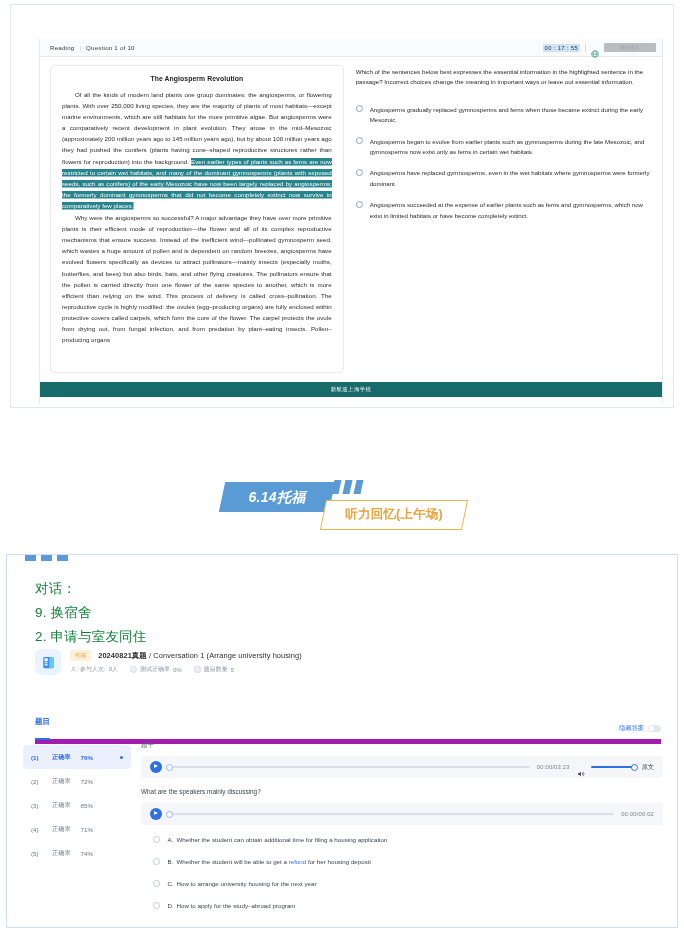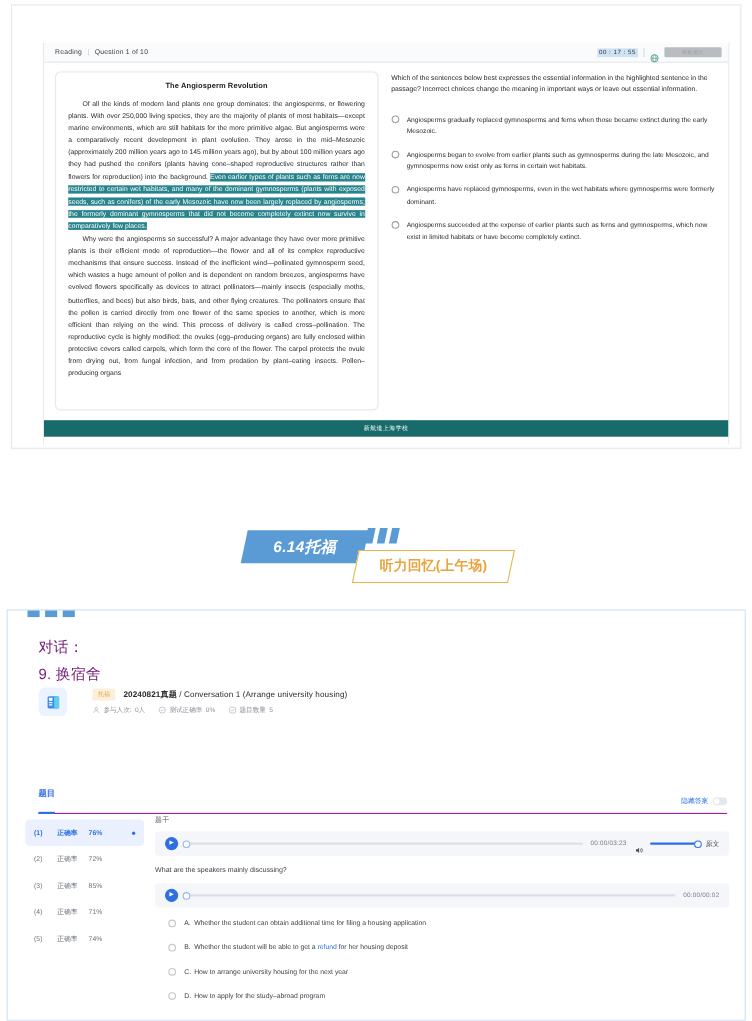--- a/index.html
+++ b/index.html
@@ -137,48 +137,48 @@
     background: #ffffff;
     border: 1px solid #cfe0f5;
     overflow: hidden;
   }
   .corner-ticks { position: absolute; left: 18px; top: -7px; display: flex; gap: 5px; }
   .corner-ticks i { width: 11px; height: 13px; background: #5b9bd5; display: block; }
   .corner-rule { position: absolute; left: 6px; top: -1px; right: 0; height: 1px; background: #5b9bd5; }
 
   .recall-head { padding: 22px 0 0 28px; }
   .recall-head div {
-    font-size: 13.5px; color: #701a75; line-height: 24px; letter-spacing: .2px;
+    font-size: 13.5px; color: #15803d; line-height: 24px; letter-spacing: .2px;
   }
 
   .inner-card {
     position: absolute; left: 28px; top: 648px - 554px;
     width: 622px;
   }
-  .meta-row { display: flex; gap: 23px; align-items: center; padding: 0 0 0 0; }
+  .meta-row { display: flex; gap: 9px; align-items: center; padding: 0 0 0 0; }
   .meta-icon {
     width: 26px; height: 26px; border-radius: 6px;
     background: #eaf3ff; display: flex; align-items: center; justify-content: center;
     flex: 0 0 auto;
   }
   .meta-lines { display: flex; flex-direction: column; gap: 4px; }
   .meta-l1 { display: flex; align-items: center; gap: 7px; }
   .badge-tf {
     background: #fdf0db; color: #e0a23c; font-size: 5.4px;
     padding: 2px 5px; border-radius: 2px; letter-spacing: .2px;
   }
   .meta-title { font-size: 7.4px; color: #2b2b2b; font-weight: bold; letter-spacing: .1px; }
   .meta-title .thin { font-weight: normal; }
   .meta-l2 { display: flex; align-items: center; gap: 4px; font-size: 6px; color: #8a8f99; }
   .meta-l2 .grp { display: flex; align-items: center; gap: 3px; margin-right: 8px; }
   .mi { width: 7px; height: 7px; display: inline-block; }
 
   .tabs-bar {
     position: absolute; left: 28px; right: 16px; top: 162px;
-    border-bottom: 1px solid #a21caf;
+    border-bottom: 5px solid #a21caf;
     display: flex; align-items: flex-end; justify-content: space-between;
     padding-bottom: 6px;
   }
   .tab-act { font-size: 7.6px; color: #2f6fe4; font-weight: bold; position: relative; padding-bottom: 6px; }
   .tab-act::after {
     content:""; position: absolute; left: 0; bottom: -7px; width: 100%; height: 2px; background: #2f6fe4;
   }
   .hide-ans { display: flex; align-items: center; gap: 4px; font-size: 6.2px; color: #2f6fe4; }
   .toggle { width: 13px; height: 7px; border-radius: 4px; background: #e4e7ec; position: relative; }
   .toggle i { position: absolute; left: 1px; top: 1px; width: 5px; height: 5px; border-radius: 50%; background: #fff; }
@@ -304,20 +304,21 @@
   <div class="corner-rule"></div>
   <div class="corner-ticks">
       <i></i>
       <i></i>
       <i></i>
     </div>
 
   <div class="recall-head">
     <div>对话：</div>
     <div>9. 换宿舍</div>
+    <div>2. 申请与室友同住</div>
   </div>
 
   <div class="inner-card">
     <div class="meta-row">
       <span class="meta-icon">
         <svg viewBox="0 0 20 20" width="15" height="15">
           <rect x="3" y="2.5" width="14" height="15" rx="2" fill="#3b8cf0"></rect>
           <rect x="4.6" y="4.3" width="4.4" height="4" rx="1" fill="#ffffff"></rect>
           <rect x="4.6" y="9.6" width="4.4" height="1.5" rx=".7" fill="#ffffff"></rect>
           <rect x="4.6" y="12.4" width="4.4" height="1.5" rx=".7" fill="#ffffff"></rect>

